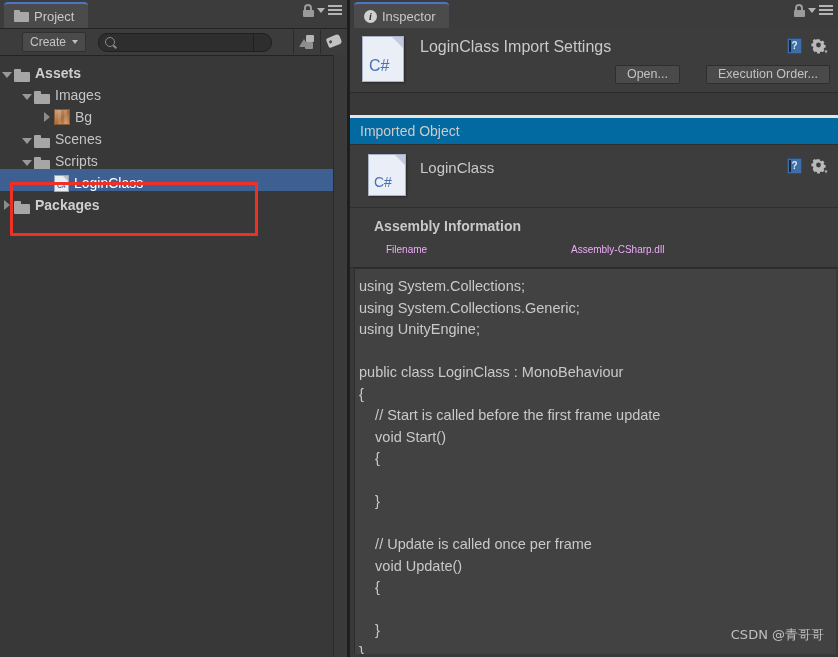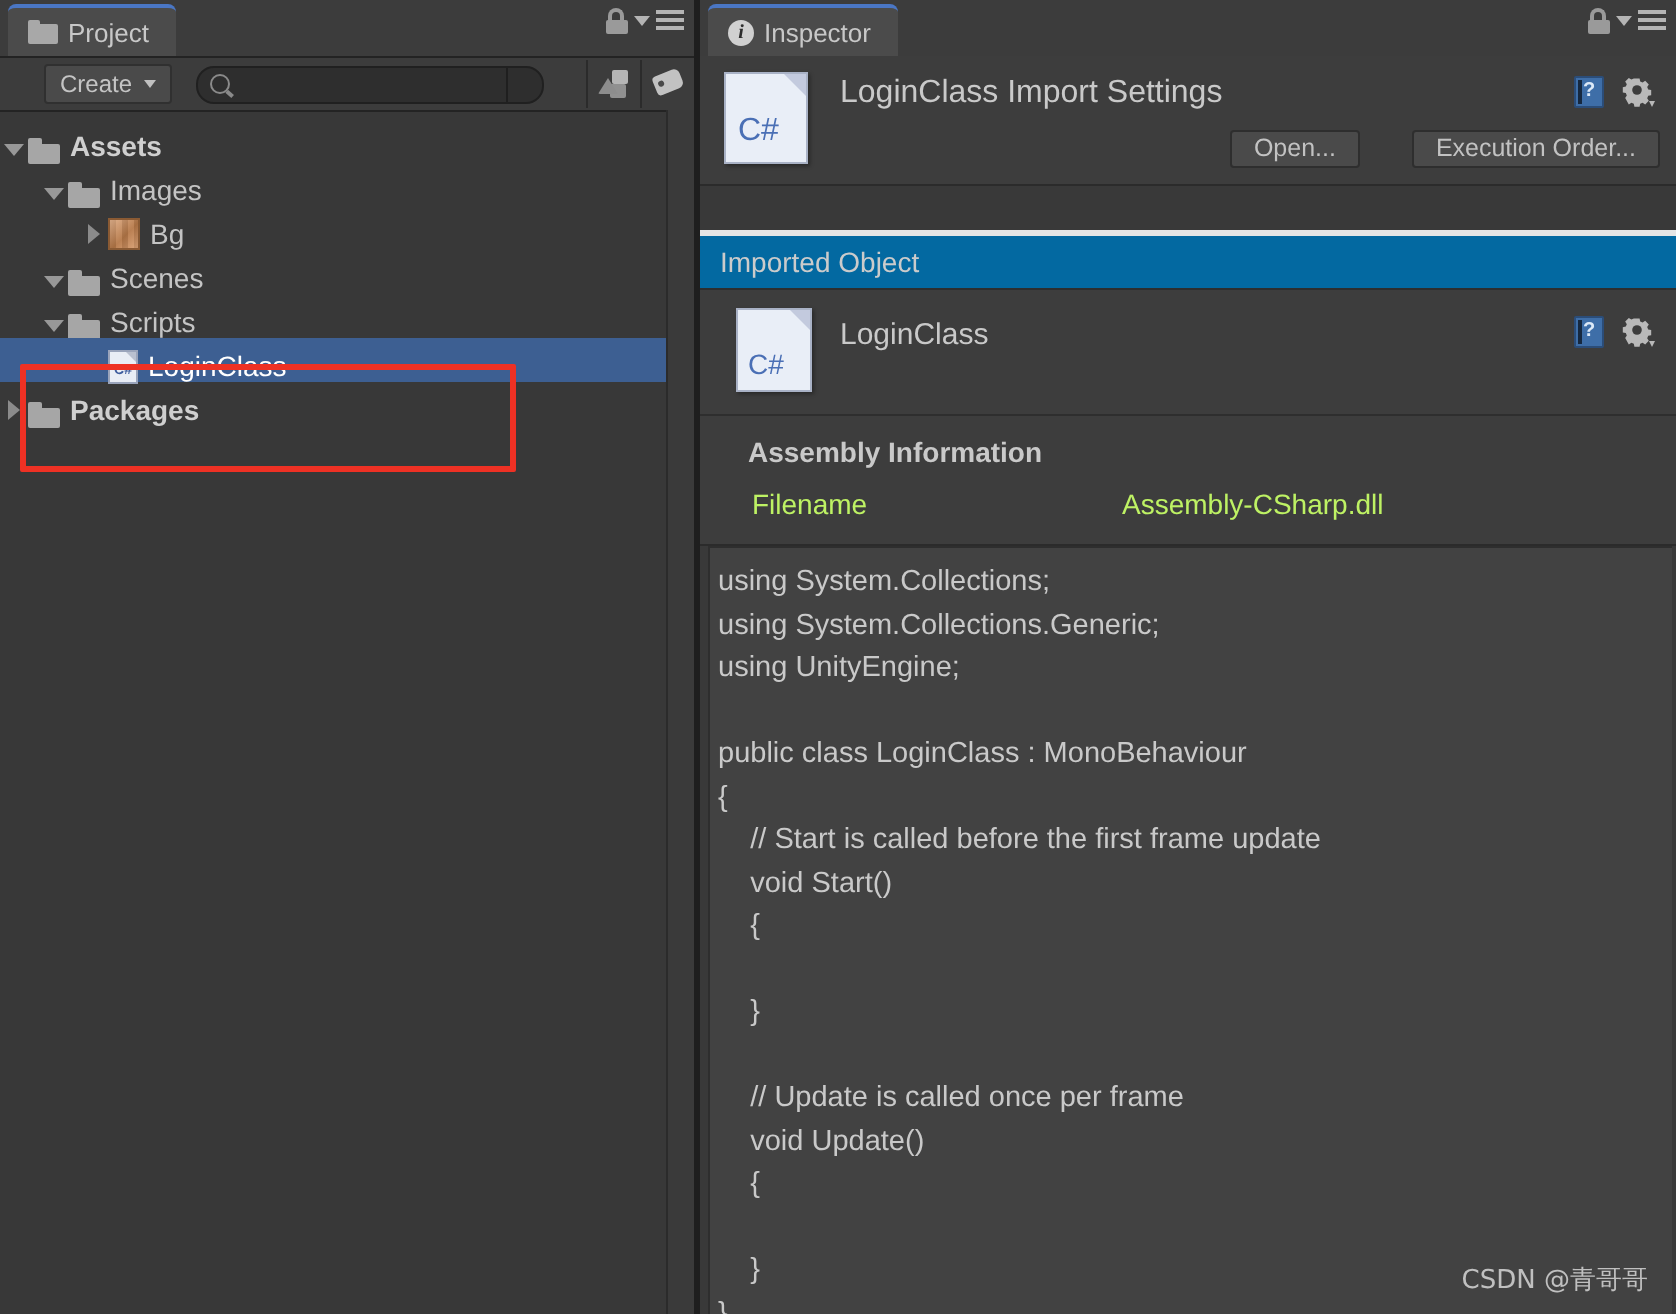--- a/index.html
+++ b/index.html
@@ -451,23 +451,23 @@
   }
   .assembly-title {
     color: #c9c9c9;
     font-size: 14px;
     font-weight: bold;
     padding-left: 24px;
     margin-bottom: 10px;
   }
   .assembly-row {
     display: flex;
-    color: #bef264;
-    font-size: 14px;
-    padding-left: 26px;
+    color: #f0abfc;
+    font-size: 10px;
+    padding-left: 36px;
   }
   .assembly-row .lbl { width: 185px; }
 
   .code-area {
     position: relative;
     margin: 0 2px 0 4px;
     background: #424242;
     border-top: 1px solid #2e2e2e;
     border-left: 1px solid #2e2e2e;
     height: 385px;

